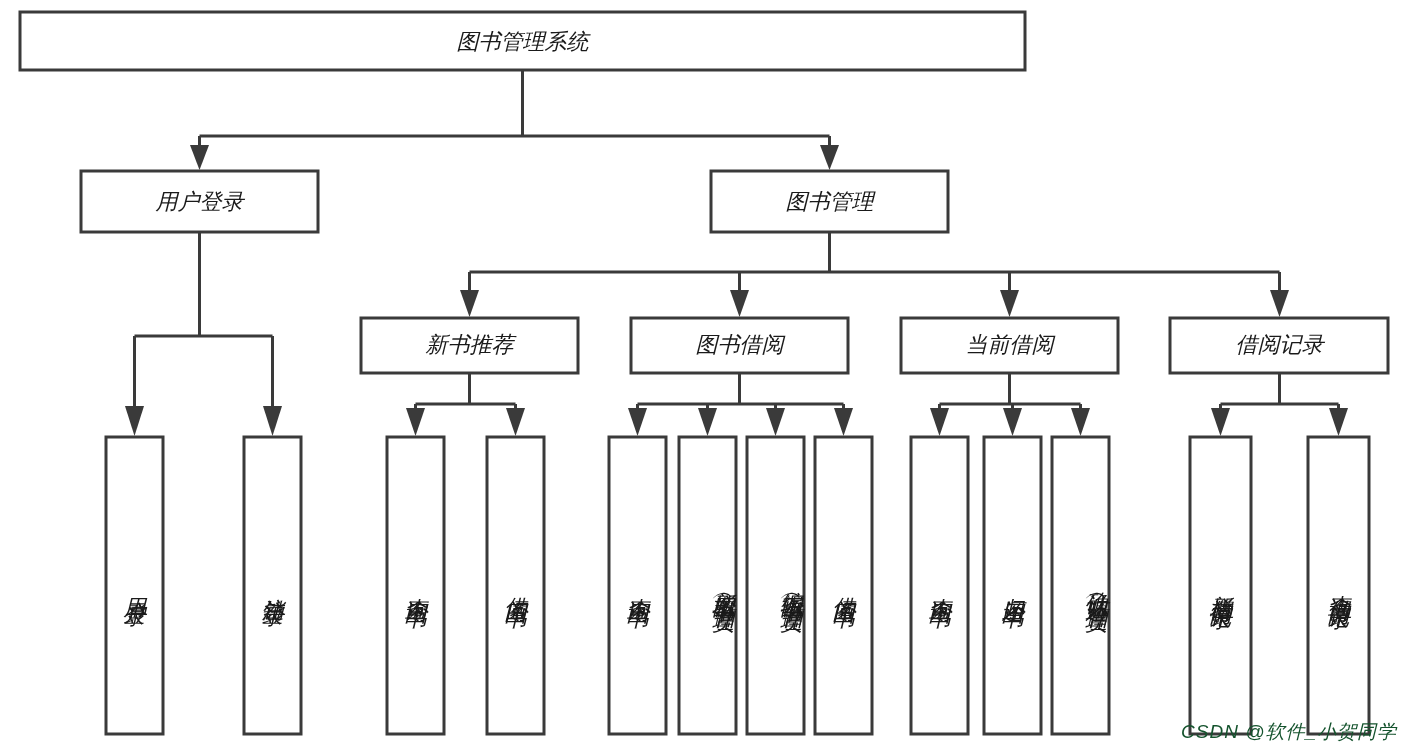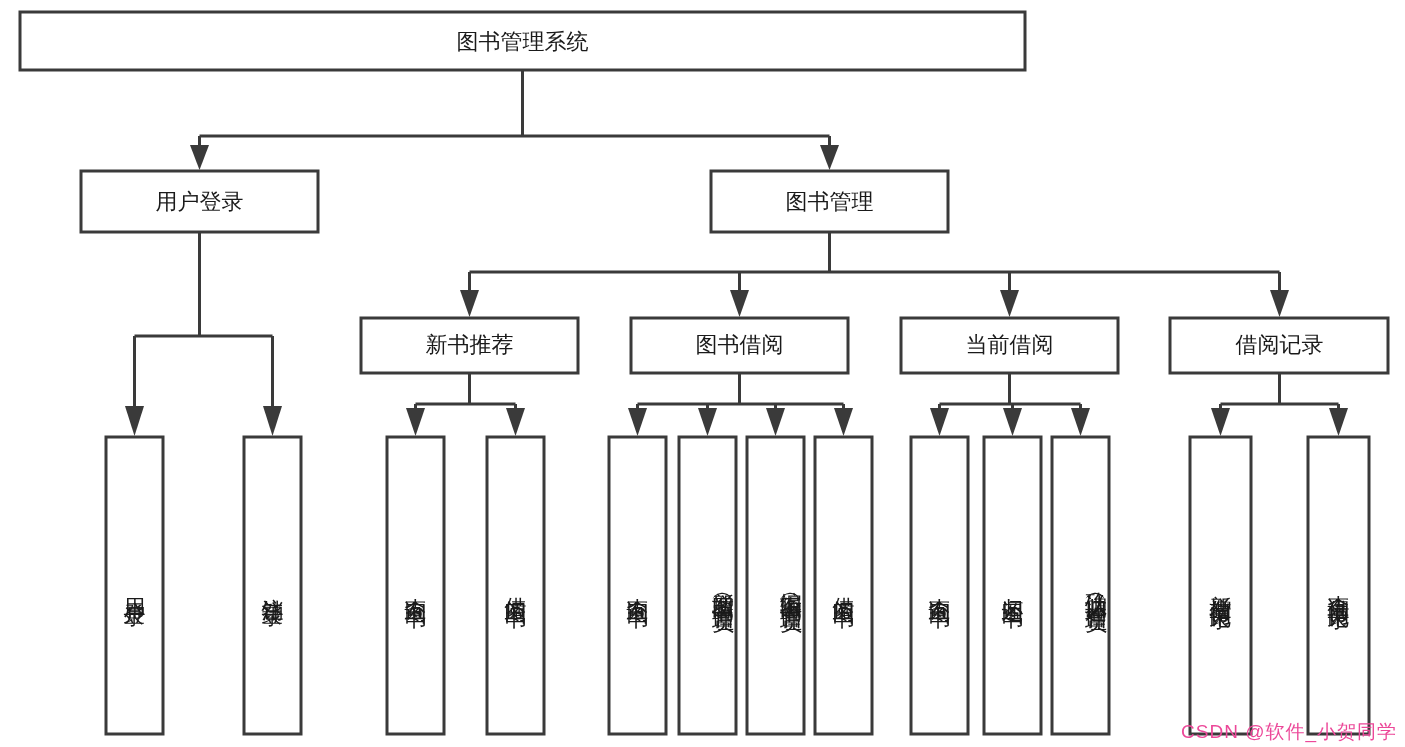--- a/index.html
+++ b/index.html
@@ -13,20 +13,21 @@
     font-family: "Liberation Sans", "DejaVu Sans", sans-serif;
     overflow: hidden;
     position: relative;
   }
   #diagram-root {
     position: absolute;
     left: 0;
     top: 0;
     width: 1405px;
     height: 747px;
+    font-style: italic;
   }
   svg#tree-svg {
     display: block;
     width: 1405px;
     height: 747px;
   }
   .node-rect {
     fill: #ffffff;
     stroke: #3a3a3a;
     stroke-width: 3;
@@ -64,21 +65,21 @@
   }
   .leaf-label.centered {
     align-items: center;
   }
   #watermark {
     position: absolute;
     right: 8px;
     bottom: 2px;
     font-family: "Liberation Sans", "DejaVu Sans", sans-serif;
     font-size: 19px;
-    color: #ec4899;
+    color: #14532d;
     letter-spacing: 1px;
     white-space: nowrap;
     user-select: none;
   }
 </style>
 </head>
 <body>
 
 <div id="diagram-root">
 

